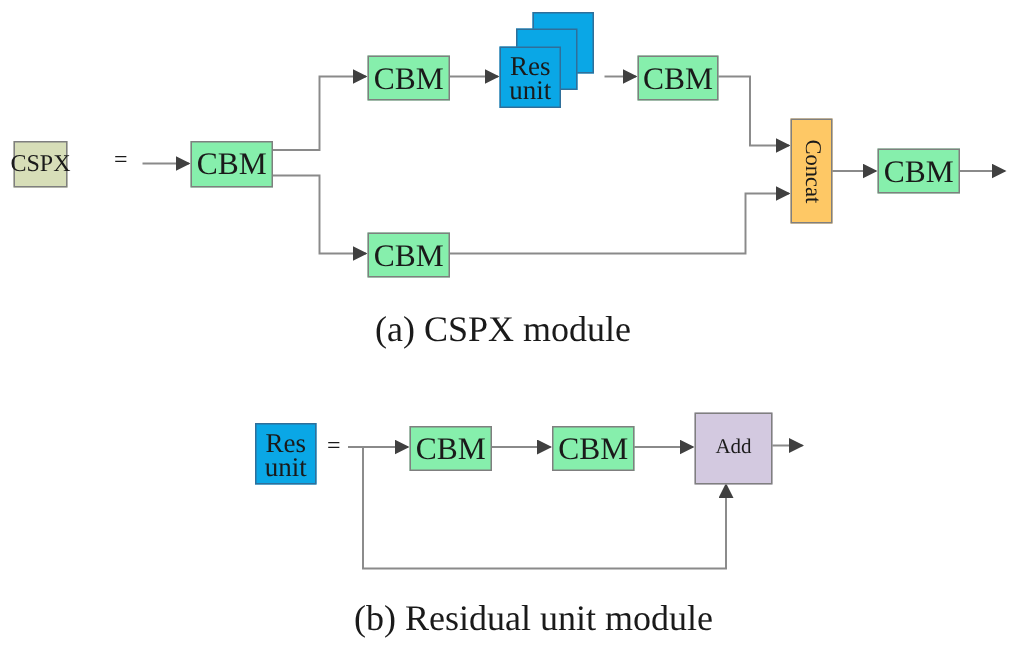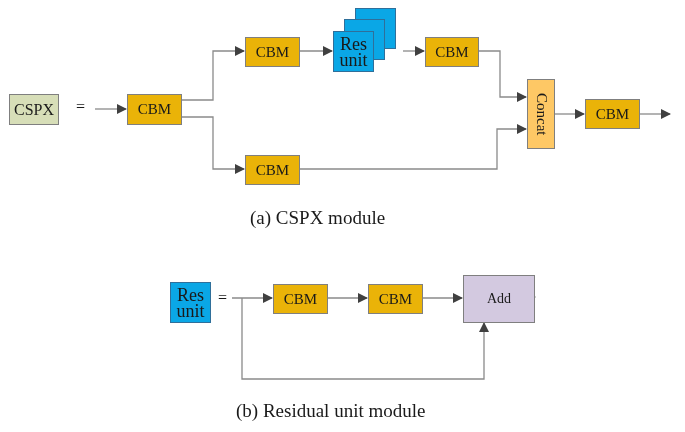--- a/index.html
+++ b/index.html
@@ -1,25 +1,25 @@
 <!DOCTYPE html>
 <html><head>
 <meta charset="utf-8">
 <style>
   html, body { margin:0; padding:0; background:#ffffff; }
   body { width:685px; height:432px; position:relative; overflow:hidden; font-family:"Liberation Serif", serif; }
   svg { position:absolute; left:0; top:0; }
   .box { position:absolute; box-sizing:border-box; border:1.3px solid #7f7f7f; display:flex; align-items:center; justify-content:center; color:#1a1a1a; text-align:center; }
-  .cbm { background:#eab308; font-size:15px; }
+  .cbm { background:#86efac; font-size:21px; }
   .cspx { background:#d7deb8; font-size:16px; }
   .res { background:#0aa7e6; font-size:18px; line-height:16px; border-color:#2f6f9a; }
   .concat { background:#fec865; font-size:15px; }
   .add { background:#d3c9e0; font-size:14px; }
   .eq { position:absolute; font-size:16px; color:#1a1a1a; }
-  .caption { position:absolute; font-size:19px; color:#1a1a1a; white-space:nowrap; }
+  .caption { position:absolute; font-size:24px; color:#1a1a1a; white-space:nowrap; }
   .vert { writing-mode:vertical-rl; }
 </style>
 </head>
 <body>
 
 <svg width="685" height="432">
   <defs>
     <marker id="ah" markerWidth="10" markerHeight="10" refX="9" refY="5" orient="auto" markerUnits="userSpaceOnUse">
       <path d="M0,0 L10,5 L0,10 z" fill="#404040"></path>
     </marker>
@@ -37,21 +37,21 @@
     <line x1="639" y1="114" x2="670" y2="114" marker-end="url(#ah)"></line>
 
     <line x1="232" y1="298" x2="272" y2="298" marker-end="url(#ah)"></line>
     <line x1="327" y1="298" x2="367" y2="298" marker-end="url(#ah)"></line>
     <line x1="422" y1="298" x2="462" y2="298" marker-end="url(#ah)"></line>
     <line x1="510" y1="297" x2="535" y2="297" marker-end="url(#ah)"></line>
     <polyline points="242,298 242,379 484,379 484,323" marker-end="url(#ah)"></polyline>
   </g>
 </svg>
 
-<div class="box cspx" style="left:9px;top:94px;width:50px;height:31px;">
+<div class="box cspx" style="left:9px;top:94px;width:36px;height:31px;">
     <span>CSPX</span>
   </div>
 <span class="eq" style="left:76px;top:98px;">=</span>
 <div class="box cbm" style="left:127px;top:94px;width:55px;height:31px;">
     <span>CBM</span>
   </div>
 
 <div class="box cbm" style="left:245px;top:37px;width:55px;height:30px;">
     <span>CBM</span>
   </div>
@@ -87,17 +87,17 @@
 </div>
 <span class="eq" style="left:218px;top:289px;">=</span>
 
 <div class="box cbm" style="left:273px;top:284px;width:55px;height:30px;">
     <span>CBM</span>
   </div>
 <div class="box cbm" style="left:368px;top:284px;width:55px;height:30px;">
     <span>CBM</span>
   </div>
 
-<div class="box add" style="left:463px;top:275px;width:72px;height:48px;">
+<div class="box add" style="left:463px;top:275px;width:52px;height:48px;">
     <span>Add</span>
   </div>
 
 <div class="caption" style="left:236px;top:400px;">(b) Residual unit module</div>
 
 </body></html>

